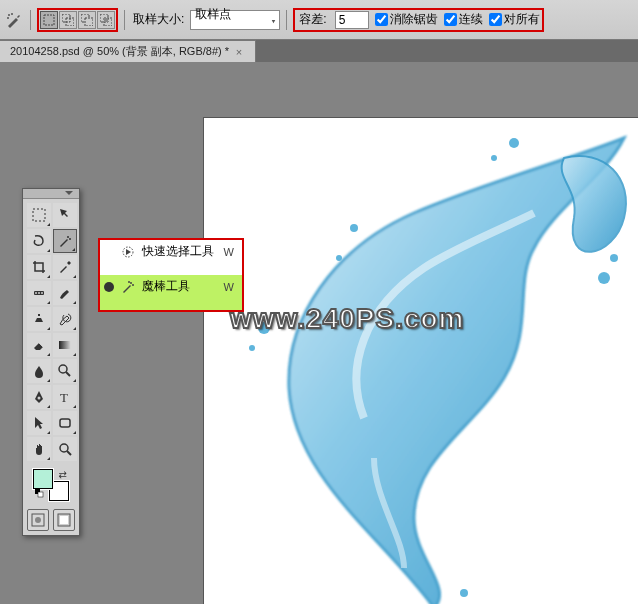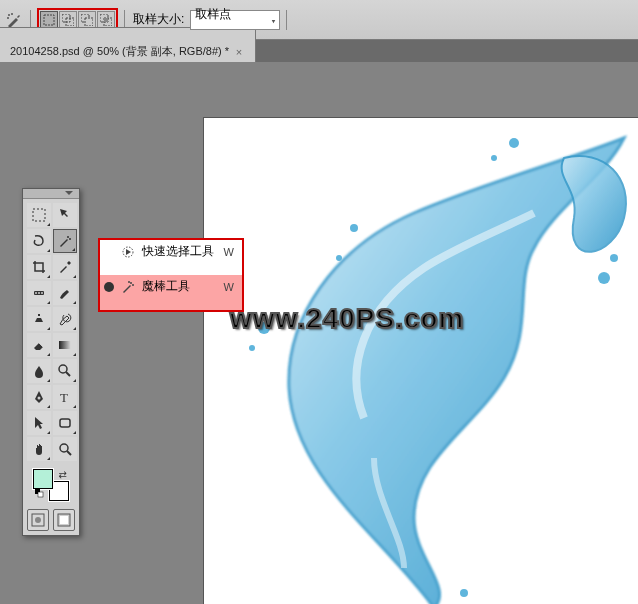--- a/index.html
+++ b/index.html
@@ -86,21 +86,21 @@
   .doc-tab-bar {
     height: 22px;
     background: #6a6a6a;
     display: flex;
     align-items: flex-end;
   }
   .doc-tab {
     background: #cfcfcf;
     border-top: 1px solid #777;
     border-right: 1px solid #777;
-    padding: 16px 10px 3px 10px;
+    padding: 3px 10px 3px 10px;
     font-size: 11px;
     color: #222;
     display: flex; align-items: center; gap: 4px;
   }
   .close-x { width: 12px; height: 12px; display: inline-flex; align-items: center; justify-content: center; color: #666; font-size: 11px; }
 
   
   .workspace {
     position: absolute;
     top: 48px; left: 0; right: 0; bottom: 0;
@@ -118,21 +118,21 @@
 
   
   .splash-svg { position: absolute; inset: 0; }
 
   
   .watermark {
     position: absolute;
     top: 255px; left: 230px;
     font-size: 28px;
     font-weight: bold;
-    color: #000000;
+    color: #ffffff;
     -webkit-text-stroke: 2px #555;
     text-shadow: 2px 2px 2px rgba(0,0,0,0.5);
     letter-spacing: 1px;
     z-index: 50;
   }
 
   
   .tool-panel {
     position: absolute;
     top: 140px; left: 22px;
@@ -230,21 +230,21 @@
   }
   .flyout-item {
     display: flex; align-items: center;
     padding: 3px 8px 15px 4px;
     gap: 6px;
     font-size: 12px;
     min-width: 130px;
     justify-content: flex-start;
   }
   .flyout-item.selected {
-    background: #fca5a5;
+    background: #bef264;
     align-items: center;
   }
   .flyout-dot {
     width: 10px; height: 10px; display: inline-block; border-radius: 50%;
   }
   .flyout-dot.filled { background: #333; }
   .flyout-ico {
     width: 16px; height: 16px;
     display: inline-flex; align-items: center; justify-content: center;
     font-size: 12px;
@@ -296,20 +296,36 @@
 
   <div class="opt-divider"></div>
 
   <span class="opt-label">取样大小:</span>
   <div class="opt-select">
     <span>取样点</span>
   </div>
 
   <div class="opt-divider"></div>
 
+  <div class="right-opts">
+    <span class="opt-label">容差:</span>
+    <input class="opt-input" value="5" style="">
+    <label class="chk">
+      <input type="checkbox" checked="" style="">
+      <span>消除锯齿</span>
+    </label>
+    <label class="chk">
+      <input type="checkbox" checked="" style="">
+      <span>连续</span>
+    </label>
+    <label class="chk">
+      <input type="checkbox" checked="" style="">
+      <span>对所有</span>
+    </label>
+  </div>
 </div>
 
 <div class="doc-tab-bar">
   <div class="doc-tab">
     <span>20104258.psd @ 50% (背景 副本, RGB/8#) *</span>
     <span class="close-x">×</span>
   </div>
 </div>
 
 <div class="workspace">

